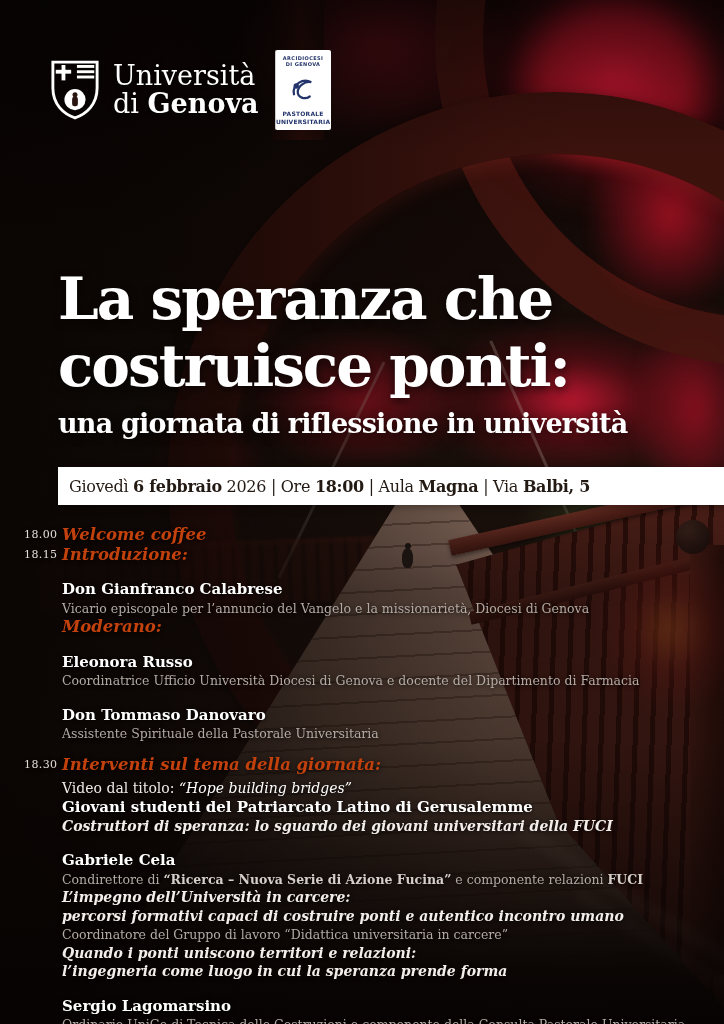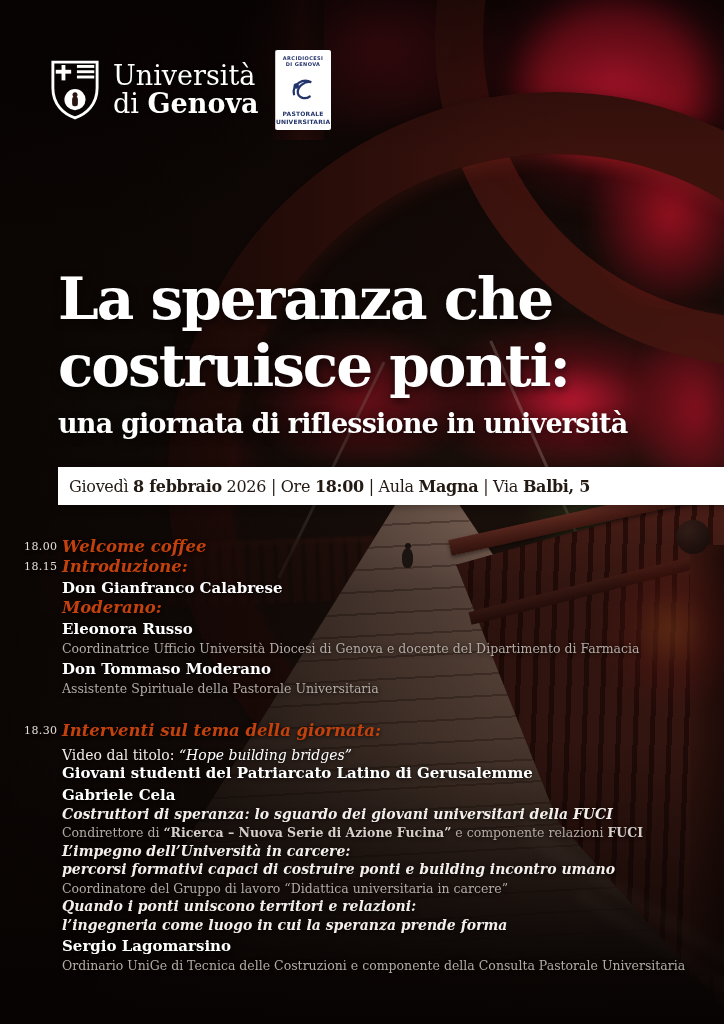--- a/index.html
+++ b/index.html
@@ -82,24 +82,24 @@
 
   .infobar{position:absolute;left:58px;top:467px;width:676px;height:38px;background:#fff;
     display:flex;align-items:center;padding:0 11px;box-sizing:border-box;
     font-size:16px;color:#241a14;white-space:pre;letter-spacing:-.3px;box-shadow:0 2px 8px rgba(0,0,0,.35);}
   .seg-db{font-weight:700;}
   .seg-dr{font-weight:400;}
 
   .schedule{position:absolute;left:24px;top:513px;width:676px;color:#fff;
     text-shadow:0 1px 4px rgba(0,0,0,.8);}
   .row{position:relative;padding-left:38px;line-height:1.16;}
-  .gap-lg{margin-top:24px;}
+  .gap-lg{margin-top:12px;}
   .gap-md{}
   .gap-sm{margin-top:5px;}
-  .gap-xs{margin-top:3px;}
+  .gap-xs{margin-top:16px;}
   .time{position:absolute;left:0;top:4px;width:32px;text-align:right;
     font-size:11px;letter-spacing:.4px;color:#e4ddd7;font-weight:400;}
   .seg-h{font-style:italic;font-weight:700;font-size:16.5px;color:#c2410c;}
   .seg-t{font-style:italic;font-weight:700;font-size:14px;color:#f3eeea;}
   .seg-b{font-weight:700;font-size:15px;color:#fff;}
   .seg-g{font-weight:400;font-size:12.5px;color:#b3aaa4;}
   .seg-gb{font-weight:700;font-size:12.5px;color:#d6cec8;}
   .seg-r{font-weight:400;font-size:14px;color:#f0eae6;}
   .seg-i{font-style:italic;font-weight:400;font-size:14px;color:#fff;}
 </style>
@@ -175,39 +175,40 @@
         </div>
       </div>
     </header>
 
     <div class="title-block">
       <div class="title-line">La speranza che</div>
       <div class="title-line">costruisce ponti:</div>
       <div class="subtitle">una giornata di riflessione in università</div>
     </div>
 
-    <div class="infobar"><span class="seg-dr">Giovedì </span><span class="seg-db">8 febbraio</span><span class="seg-dr"> 2026 | Ore </span><span class="seg-db">18:00</span><span class="seg-dr"> | Aula </span><span class="seg-db">Magna</span><span class="seg-dr"> | Via </span><span class="seg-db">Balbi, 5</span></div>
+    <div class="infobar"><span class="seg-dr">Giovedì </span><span class="seg-db">6 febbraio</span><span class="seg-dr"> 2026 | Ore </span><span class="seg-db">18:00</span><span class="seg-dr"> | Aula </span><span class="seg-db">Magna</span><span class="seg-dr"> | Via </span><span class="seg-db">Balbi, 5</span></div>
 
     <div class="schedule">
         <div class="row gap-lg"><span class="time">18.00</span><span class="seg-h">Welcome coffee</span></div>
         <div class="row gap-md"><span class="time">18.15</span><span class="seg-h">Introduzione:</span></div>
         <div class="row gap-xs"><span class="seg-b">Don Gianfranco Calabrese</span></div>
+        <div class="row"><span class="seg-g">Vicario episcopale per l’annuncio del Vangelo e la missionarietà, Diocesi di Genova</span></div>
         <div class="row gap-md"><span class="seg-h">Moderano:</span></div>
         <div class="row gap-xs"><span class="seg-b">Eleonora Russo</span></div>
         <div class="row"><span class="seg-g">Coordinatrice Ufficio Università Diocesi di Genova e docente del Dipartimento di Farmacia</span></div>
-        <div class="row gap-xs"><span class="seg-b">Don Tommaso Moderano</span></div>
+        <div class="row gap-xs"><span class="seg-b">Don Tommaso Danovaro</span></div>
         <div class="row"><span class="seg-g">Assistente Spirituale della Pastorale Universitaria</span></div>
         <div class="row gap-lg"><span class="time">18.30</span><span class="seg-h">Interventi sul tema della giornata:</span></div>
         <div class="row gap-sm"><span class="seg-r">Video dal titolo: </span><span class="seg-i">“Hope building bridges”</span></div>
         <div class="row"><span class="seg-b">Giovani studenti del Patriarcato Latino di Gerusalemme</span></div>
+        <div class="row gap-md"><span class="seg-t">Costruttori di speranza: lo sguardo dei giovani universitari della FUCI</span></div>
         <div class="row gap-xs"><span class="seg-b">Gabriele Cela</span></div>
-        <div class="row gap-md"><span class="seg-t">Costruttori di speranza: lo sguardo dei giovani universitari della FUCI</span></div>
         <div class="row"><span class="seg-g">Condirettore di </span><span class="seg-gb">“Ricerca – Nuova Serie di Azione Fucina”</span><span class="seg-g"> e componente relazioni </span><span class="seg-gb">FUCI</span></div>
         <div class="row gap-md"><span class="seg-t">L’impegno dell’Università in carcere:</span></div>
-        <div class="row"><span class="seg-t">percorsi formativi capaci di costruire ponti e building incontro umano</span></div>
+        <div class="row"><span class="seg-t">percorsi formativi capaci di costruire ponti e autentico incontro umano</span></div>
         <div class="row"><span class="seg-g">Coordinatore del Gruppo di lavoro “Didattica universitaria in carcere”</span></div>
         <div class="row gap-md"><span class="seg-t">Quando i ponti uniscono territori e relazioni:</span></div>
         <div class="row"><span class="seg-t">l’ingegneria come luogo in cui la speranza prende forma</span></div>
         <div class="row gap-xs"><span class="seg-b">Sergio Lagomarsino</span></div>
         <div class="row"><span class="seg-g">Ordinario UniGe di Tecnica delle Costruzioni e componente della Consulta Pastorale Universitaria</span></div>
       </div>
 
   </div>
 </div>
 

